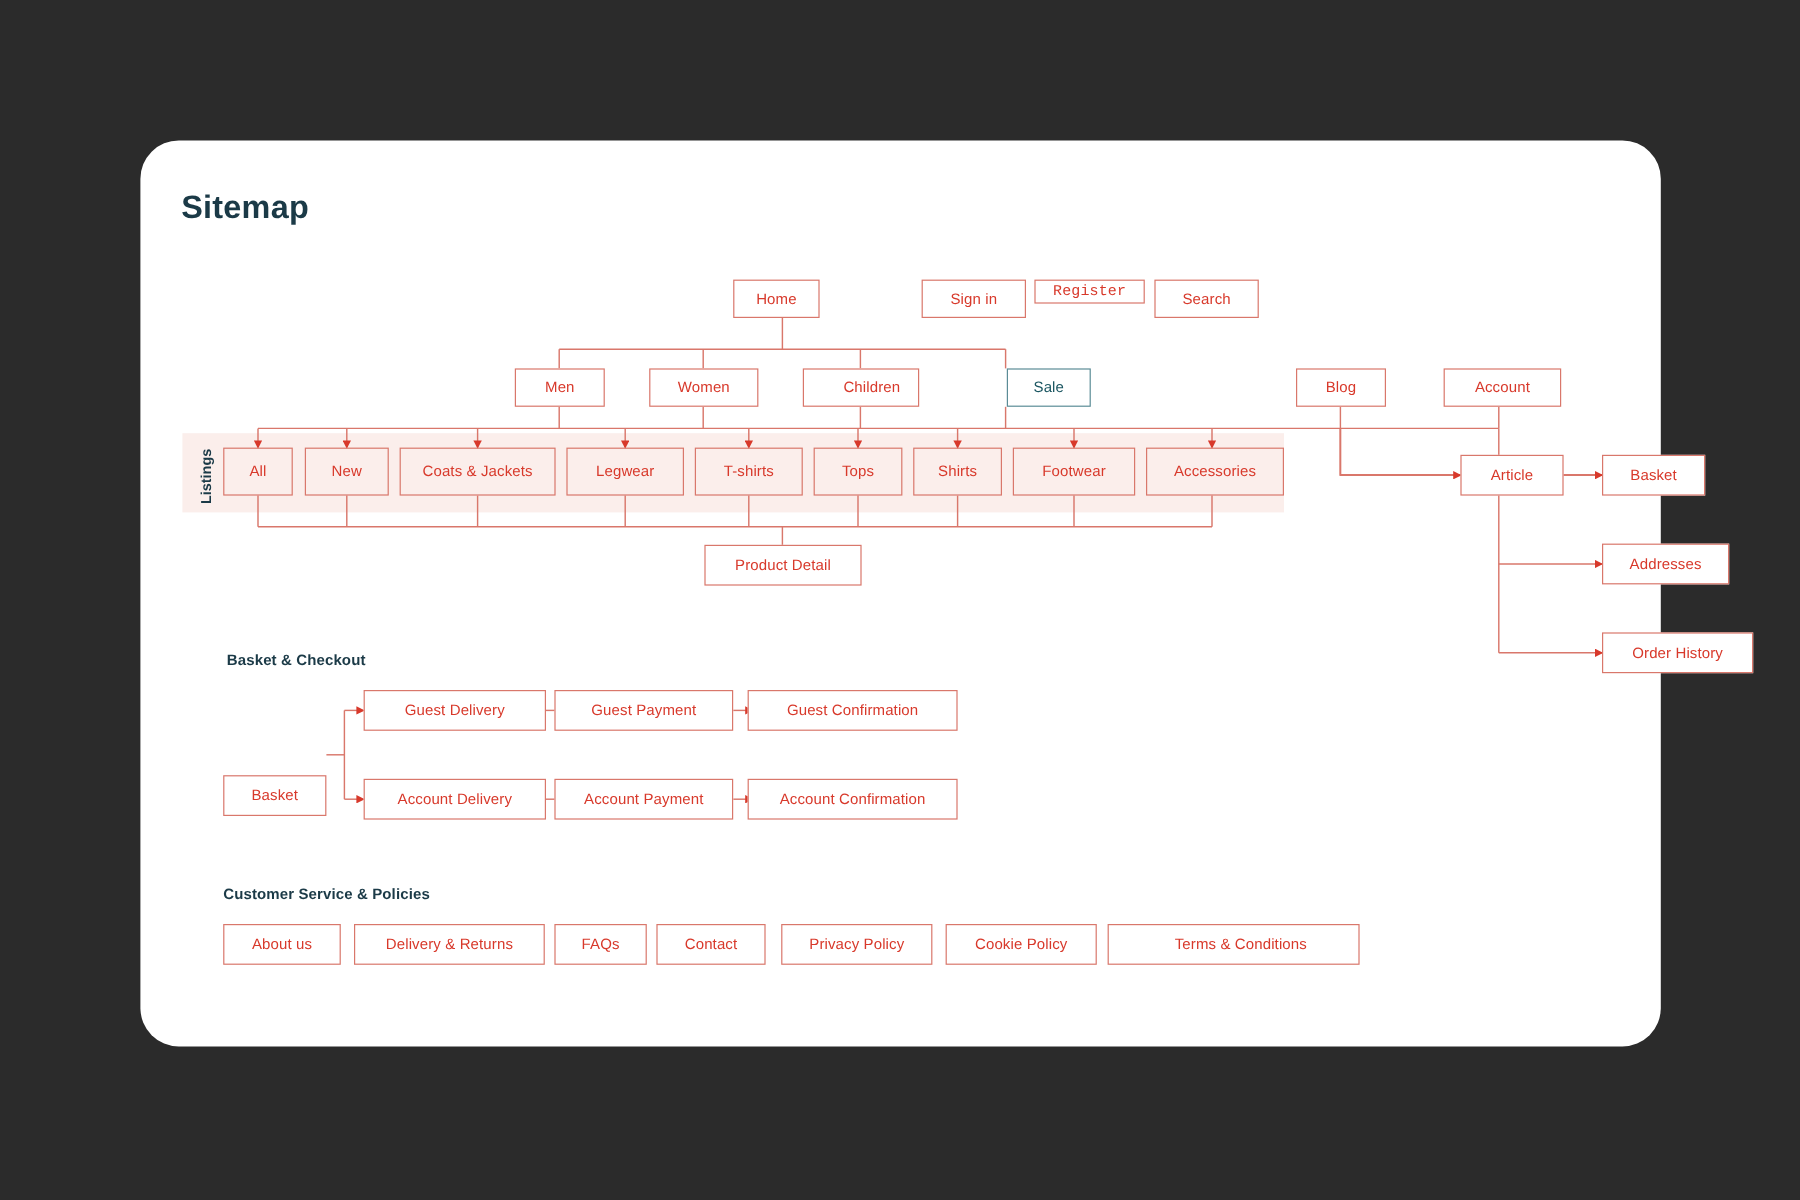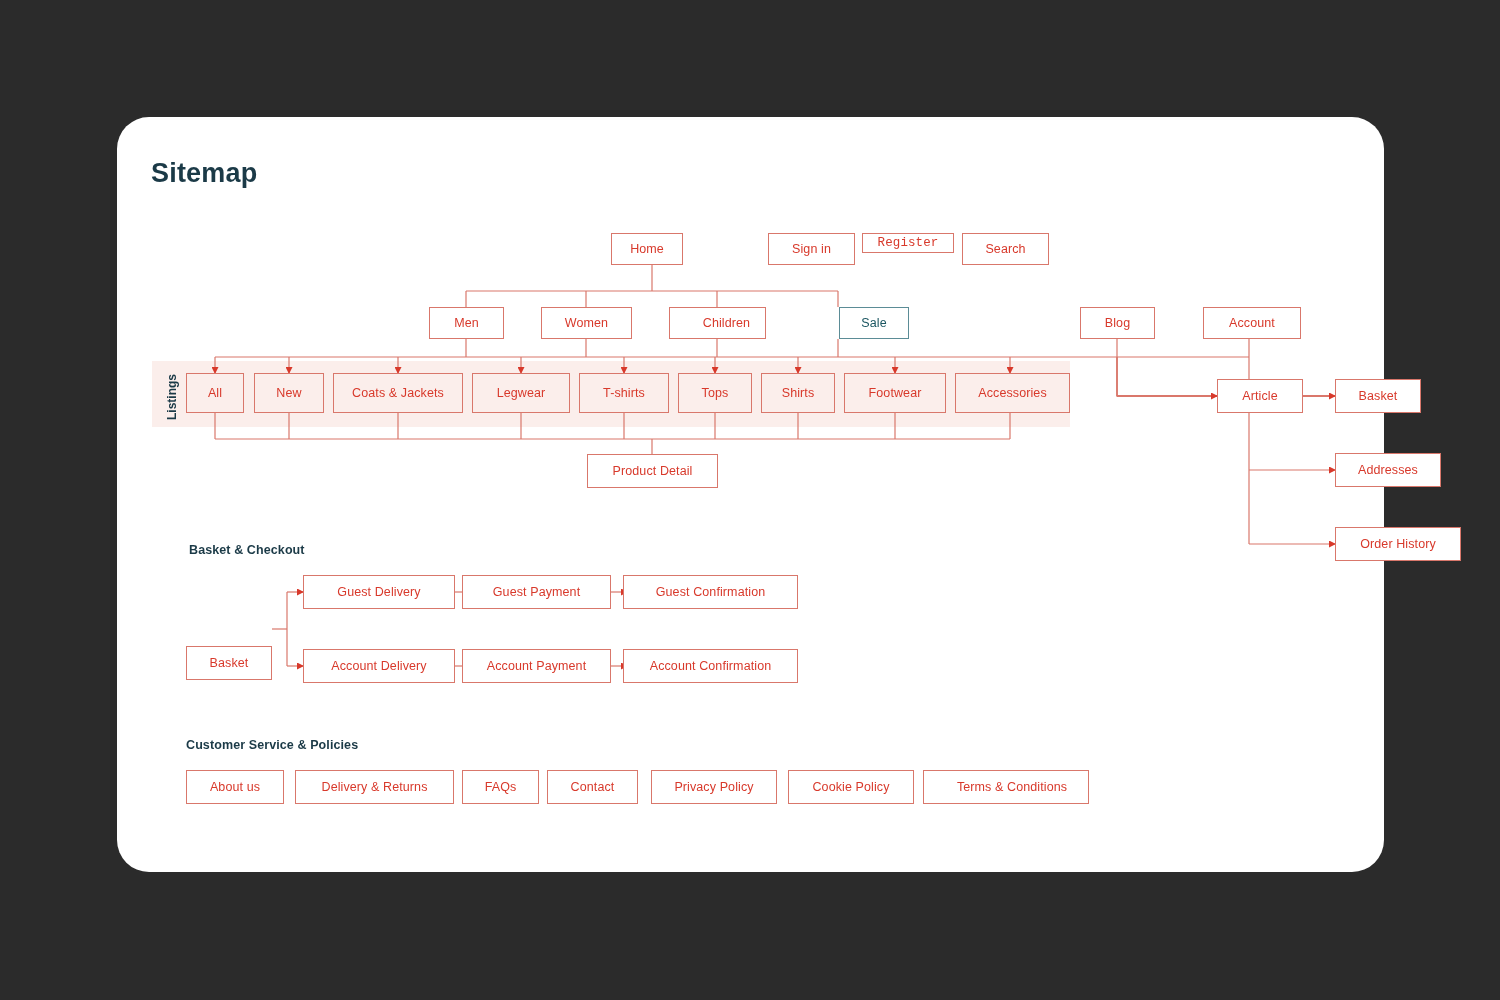--- a/index.html
+++ b/index.html
@@ -221,16 +221,16 @@
     <div class="node" style="left:506px; top:532px; width:175px; height:34px;">Account Confirmation</div>
 
     <div class="section-heading" style="left:69px; top:621px;">Customer Service &amp; Policies</div>
 
     <div class="node" style="left:69px; top:653px; width:98px; height:34px;">About us</div>
     <div class="node" style="left:178px; top:653px; width:159px; height:34px;">Delivery &amp; Returns</div>
     <div class="node" style="left:345px; top:653px; width:77px; height:34px;">FAQs</div>
     <div class="node" style="left:430px; top:653px; width:91px; height:34px;">Contact</div>
     <div class="node" style="left:534px; top:653px; width:126px; height:34px;">Privacy Policy</div>
     <div class="node" style="left:671px; top:653px; width:126px; height:34px;">Cookie Policy</div>
-    <div class="node" style="left:806px; top:653px; width:166px; height:34px;padding-left:12px;">Terms &amp; Conditions</div>
+    <div class="node" style="left:806px; top:653px; width:210px; height:34px;padding-left:12px;">Terms &amp; Conditions</div>
 
   </div>
 </div>
 
 </body></html>

